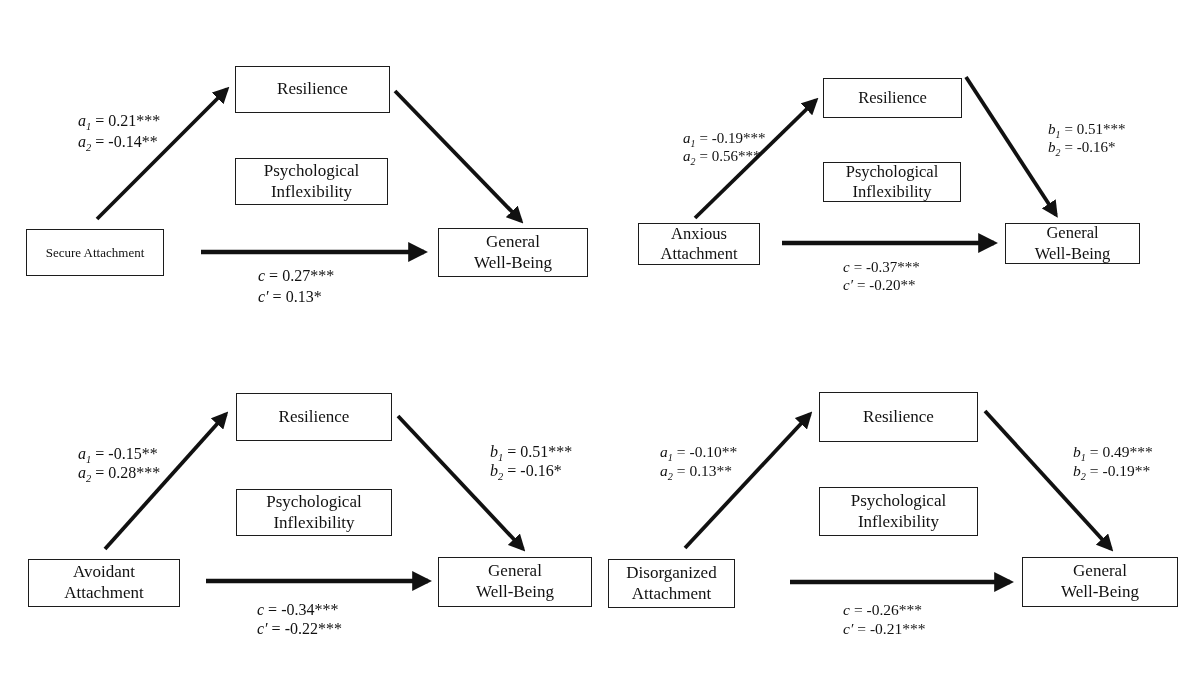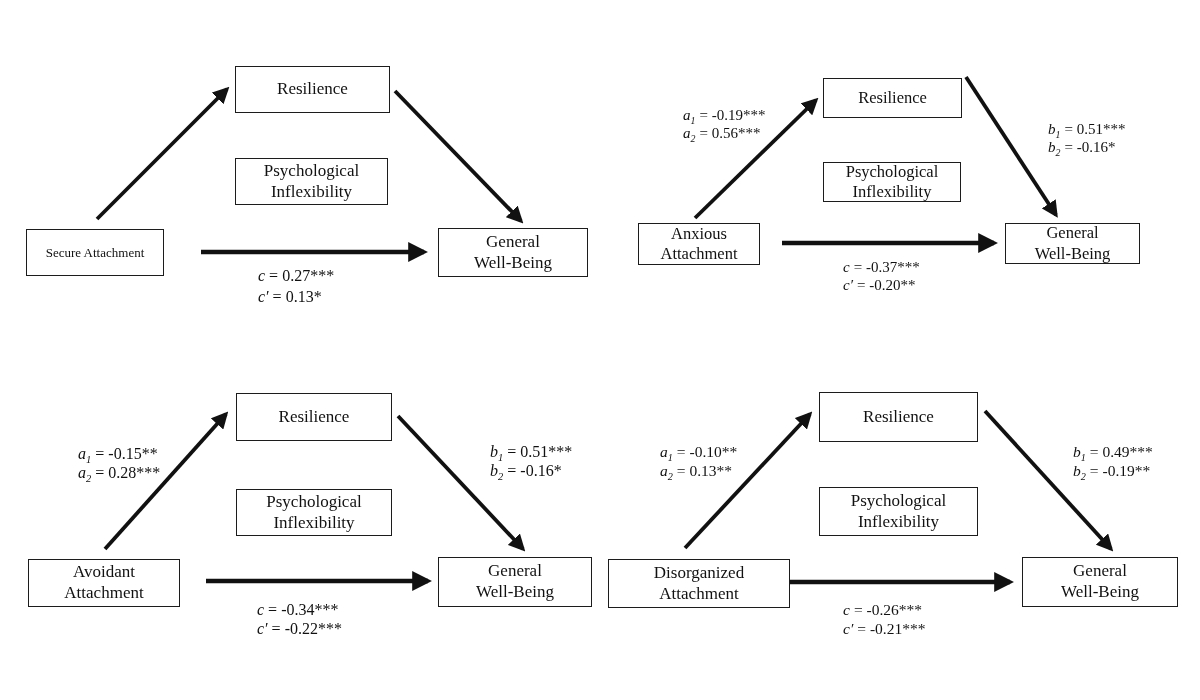--- a/index.html
+++ b/index.html
@@ -41,37 +41,37 @@
   .p0 .outcome  {left:438px;top:228px;width:150px;height:49px}
   .p0 .a-coefs{left:78px; top:110px}
   .p0 .b-coefs{left:486px;top:114px}
   .p0 .c-coefs{left:258px;top:265px}
 
   
   .p1 .mediator {left:823px; top:78px; width:139px;height:40px}
   .p1 .inflex   {left:823px; top:162px;width:138px;height:40px}
   .p1 .predictor{left:638px; top:223px;width:122px;height:42px}
   .p1 .outcome  {left:1005px;top:223px;width:135px;height:41px}
-  .p1 .a-coefs{left:683px; top:106px}
+  .p1 .a-coefs{left:683px; top:129px}
   .p1 .b-coefs{left:1048px;top:120px}
   .p1 .c-coefs{left:843px; top:258px}
 
   
   .p2 .mediator {left:236px;top:393px;width:156px;height:48px}
   .p2 .inflex   {left:236px;top:489px;width:156px;height:47px}
   .p2 .predictor{left:28px; top:559px;width:152px;height:48px}
   .p2 .outcome  {left:438px;top:557px;width:154px;height:50px}
   .p2 .a-coefs{left:78px; top:444px}
   .p2 .b-coefs{left:490px;top:442px}
   .p2 .c-coefs{left:257px;top:600px}
 
   
   .p3 .mediator {left:819px; top:392px;width:159px;height:50px}
   .p3 .inflex   {left:819px; top:487px;width:159px;height:49px}
-  .p3 .predictor{left:608px; top:559px;width:182px;height:49px}
+  .p3 .predictor{left:608px; top:559px;width:127px;height:49px}
   .p3 .outcome  {left:1022px;top:557px;width:156px;height:50px}
   .p3 .a-coefs{left:660px; top:442px}
   .p3 .b-coefs{left:1073px;top:442px}
   .p3 .c-coefs{left:843px; top:600px}
 </style>
 </head>
 <body>
 
 <div class="stage">
 
@@ -100,20 +100,24 @@
   </svg>
 
   <section class="panel p0">
     <div class="box mediator">Resilience</div>
     <div class="box inflex">Psychological
 Inflexibility</div>
     <div class="box predictor">Secure Attachment</div>
     <div class="box outcome">General
 Well-Being</div>
 
+    <div class="coef a-coefs">
+      <div class="line"><span class="v">a</span><sub class="s">1</sub><span class="eq">= 0.21***</span></div>
+      <div class="line"><span class="v">a</span><sub class="s">2</sub><span class="eq">= -0.14**</span></div>
+    </div>
     <div class="coef c-coefs">
       <div class="line"><span class="v">c</span><sub class="s"></sub><span class="eq">= 0.27***</span></div>
       <div class="line"><span class="v">c′</span><sub class="s"></sub><span class="eq">= 0.13*</span></div>
     </div>
   </section>
 
   <section class="panel p1">
     <div class="box mediator">Resilience</div>
     <div class="box inflex">Psychological
 Inflexibility</div>

